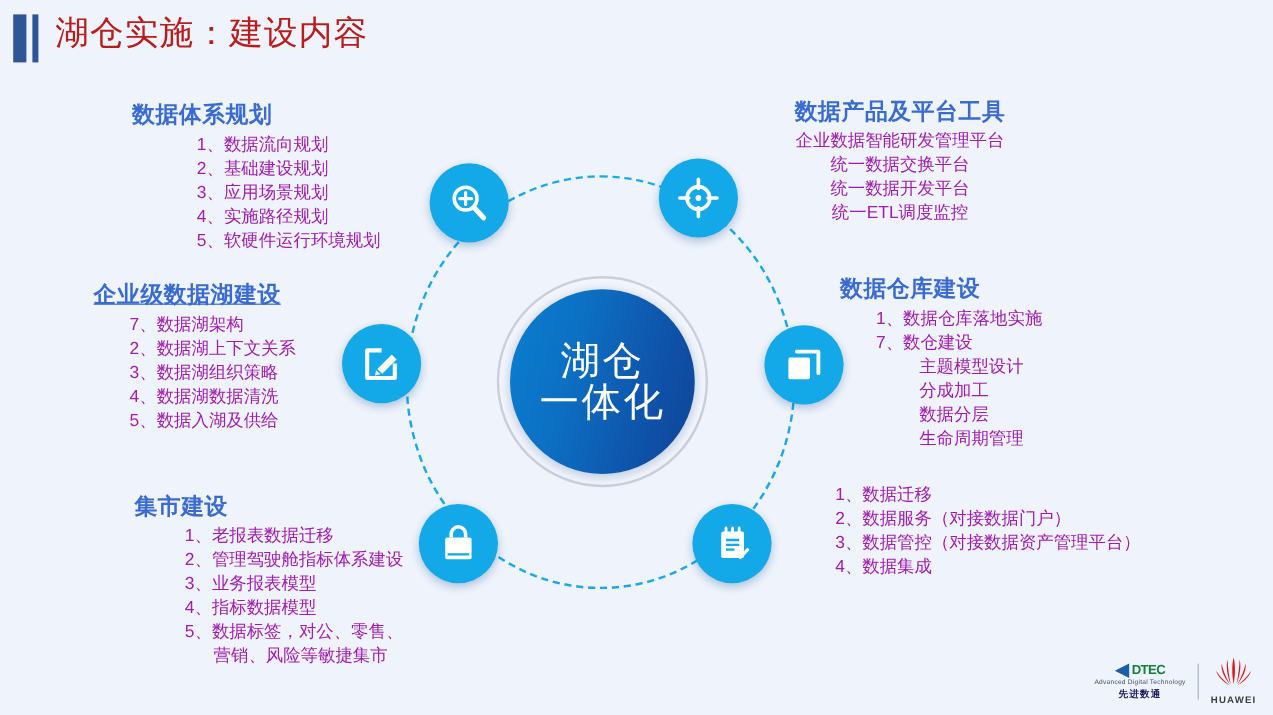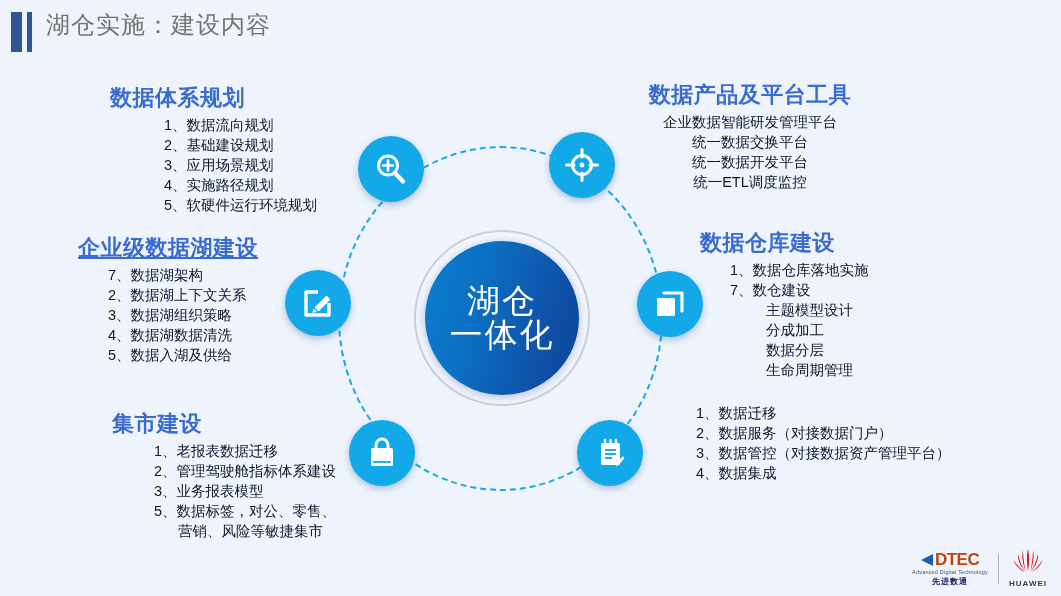--- a/index.html
+++ b/index.html
@@ -32,45 +32,45 @@
     background: #2f5597;
   }
   .accent .bar-thin {
     position: absolute; left: 16px; top: 0;
     width: 5px; height: 40px;
     background: #2f5597;
   }
   .page-title {
     position: absolute;
     left: 46px; top: 9px;
-    font-size: 24px;
-    color: #737373;
+    font-size: 28px;
+    color: #b91c1c;
     letter-spacing: 1px;
     white-space: nowrap;
   }
 
   
   .block { position: absolute; }
   .block h3 {
     margin: 0 0 2px 0;
-    font-size: 22px;
+    font-size: 19px;
     font-weight: bold;
     color: #3a6bd0;
     letter-spacing: .5px;
     white-space: nowrap;
   }
   .block h3.underlined { text-decoration: underline; }
   .block ul {
     list-style: none;
     margin: 0;
     padding: 0;
   }
   .block li {
     font-size: 14.5px;
-    color: #0f172a;
+    color: #a21caf;
     line-height: 20px;
     white-space: nowrap;
   }
   .block li.sub { padding-left: 36px; }
   .block li.cont { padding-left: 24px; }
   .center-list li { text-align: center; }
 
   
   #blk-planning   { left: 110px; top: 83px;  width: 300px; }
   #blk-products   { left: 595px; top: 80px;  width: 310px; }
@@ -167,23 +167,23 @@
     align-items: center;
     gap: 2px;
   }
   .dtec-mark {
     width: 0; height: 0;
     border-top: 6px solid transparent;
     border-bottom: 6px solid transparent;
     border-right: 12px solid #1a5fa8;
   }
   .dtec-word {
-    font-size: 17px;
+    font-size: 11px;
     font-weight: bold;
-    color: #c2410c;
+    color: #15803d;
     letter-spacing: -.5px;
     text-align: center;
   }
   .dtec-sub {
     font-size: 5.5px;
     color: #45506b;
     letter-spacing: .2px;
     margin-top: 2px;
   }
   .dtec-cn {
@@ -265,20 +265,21 @@
     <li class="sub">生命周期管理</li>
   </ul>
 </div>
 
 <div class="block" id="blk-market">
   <h3>集市建设</h3>
   <ul>
     <li>1、老报表数据迁移</li>
     <li>2、管理驾驶舱指标体系建设</li>
     <li>3、业务报表模型</li>
+    <li>4、指标数据模型</li>
     <li>5、数据标签，对公、零售、</li>
     <li class="cont">营销、风险等敏捷集市</li>
   </ul>
 </div>
 
 <div class="block" id="blk-other">
   <ul>
     <li>1、数据迁移</li>
     <li>2、数据服务（对接数据门户）</li>
     <li>3、数据管控（对接数据资产管理平台）</li>

